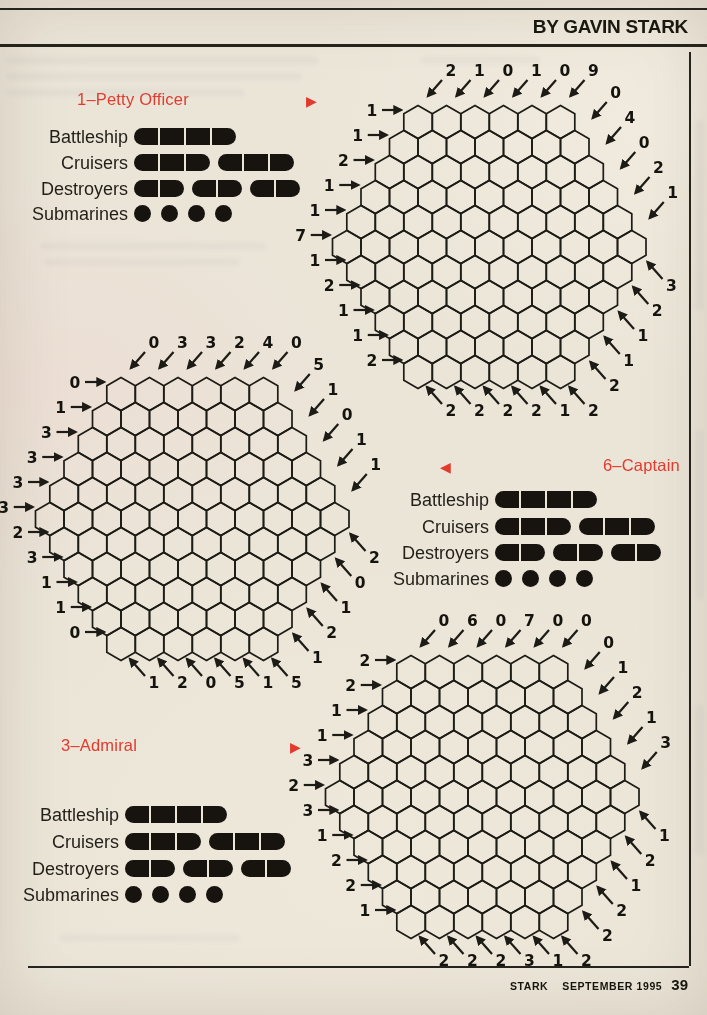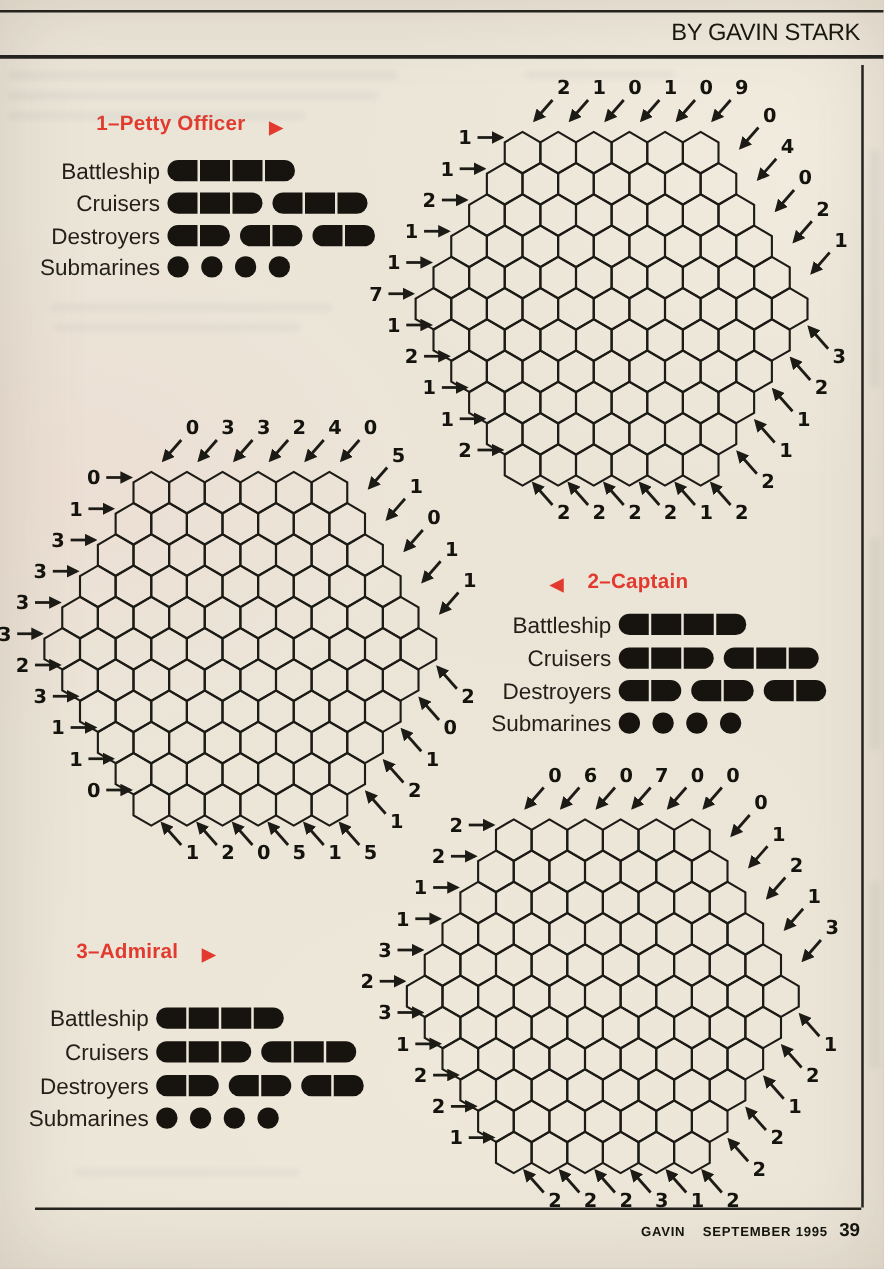--- a/index.html
+++ b/index.html
@@ -5,29 +5,29 @@
   html,body{margin:0;padding:0;background:#cfc9bc;}
   #page{position:relative;width:707px;height:1015px;margin:0 auto;overflow:hidden;
     background:
       radial-gradient(420px 300px at 8% 38%, rgba(238,212,206,.38), rgba(0,0,0,0) 70%),
       radial-gradient(500px 380px at 90% 12%, rgba(246,240,228,.55), rgba(0,0,0,0) 70%),
       radial-gradient(600px 500px at 50% 85%, rgba(241,234,220,.5), rgba(0,0,0,0) 70%),
       #ebe5d8;
     box-shadow: inset 0 0 70px rgba(118,102,82,.20);
     font-family:"Liberation Sans", sans-serif;}
   .rule{position:absolute;background:#24231e;}
-  #byline{position:absolute;top:16px;right:19px;font-size:19px;font-weight:400;
+  #byline{position:absolute;top:16px;right:19px;font-size:19px;font-weight:700;
     letter-spacing:-0.3px;color:#18180f;text-align:right;}
   #footer{position:absolute;top:976px;right:19px;color:#15150e;display:flex;align-items:baseline;}
   #footer .small{font-size:10.5px;font-weight:700;letter-spacing:.6px;}
   #footer .sep{width:14px;}
   #footer .sep2{width:9px;}
   #footer .page-num{font-size:15px;font-weight:700;}
-  .legend-title{position:absolute;width:240px;display:flex;justify-content:flex-start;align-items:center;gap:19px;
-     font-size:16.5px;font-weight:700;color:#e23a2e;letter-spacing:.2px;}
+  .legend-title{position:absolute;width:240px;display:flex;justify-content:space-between;align-items:center;gap:19px;
+     font-size:16.5px;font-weight:400;color:#e23a2e;letter-spacing:.2px;}
   .legend-title .tri{font-size:14px;line-height:1;transform:translateY(1px);}
   .legend-label{position:absolute;width:120px;text-align:right;font-size:18px;color:#221f19;font-weight:500;height:18px;line-height:18px;}
   .ships{position:absolute;display:flex;align-items:center;}
   .capsule{display:flex;gap:2px;}
   .seg{width:24px;height:17px;background:#17140f;}
   .capsule .seg:first-child{border-radius:9px 0 0 9px;}
   .capsule .seg:last-child{border-radius:0 9px 9px 0;}
   .capsule.single .seg{border-radius:50%;width:17px;}
   .smudge{position:absolute;background:#8d8d96;opacity:.09;filter:blur(2px);border-radius:3px;pointer-events:none;}
 </style>
@@ -35,21 +35,21 @@
 <body>
 
 <div id="page">
   <div class="rule" style="left:0;top:8px;width:707px;height:2px"></div>
   <div id="byline">BY GAVIN STARK</div>
   <div class="rule" style="left:0;top:44px;width:707px;height:3px"></div>
   <div class="rule" style="left:689px;top:52px;width:2px;height:914px"></div>
   <div class="rule" style="left:28px;top:966px;width:661px;height:2px"></div>
 
   <div id="footer">
-    <span class="small">GAVIN</span>
+    <span class="small">STARK</span>
     <span class="sep"></span>
     <span class="small">SEPTEMBER 1995</span>
     <span class="sep2"></span>
     <span class="page-num">39</span>
   </div>
 
   <svg id="grids" width="707" height="1015" style="position:absolute;left:0;top:0">
     <defs>
       <marker id="ah" markerWidth="4.6" markerHeight="4.6" refX="3.5" refY="2.3" orient="auto">
         <path d="M0,0 L4.6,2.3 L0,4.6 z" fill="#1c1b16"></path>
@@ -592,21 +592,21 @@
         </div>
         <div class="capsule single">
           <div class="seg"></div>
         </div>
         <div class="capsule single">
           <div class="seg"></div>
         </div>
       </div>
       <div class="legend-title" style="left: 440px; top: 456px;">
         <span class="tri">◀</span>
-        <span>2–Captain</span>
+        <span>6–Captain</span>
       </div>
       <div class="legend-label" style="left: 369px; top: 491px;">Battleship</div>
       <div class="ships" style="left: 495px; top: 491px; gap: 8px;">
         <div class="capsule">
           <div class="seg"></div>
           <div class="seg"></div>
           <div class="seg"></div>
           <div class="seg"></div>
         </div>
       </div>
@@ -646,21 +646,21 @@
         <div class="capsule single">
           <div class="seg"></div>
         </div>
         <div class="capsule single">
           <div class="seg"></div>
         </div>
         <div class="capsule single">
           <div class="seg"></div>
         </div>
       </div>
-      <div class="legend-title" style="left: 61px; top: 752px;">
+      <div class="legend-title" style="left: 61px; top: 736px;">
         <span>3–Admiral</span>
         <span class="tri">▶</span>
       </div>
       <div class="legend-label" style="left: -1px; top: 806px;">Battleship</div>
       <div class="ships" style="left: 125px; top: 806px; gap: 8px;">
         <div class="capsule">
           <div class="seg"></div>
           <div class="seg"></div>
           <div class="seg"></div>
           <div class="seg"></div>

